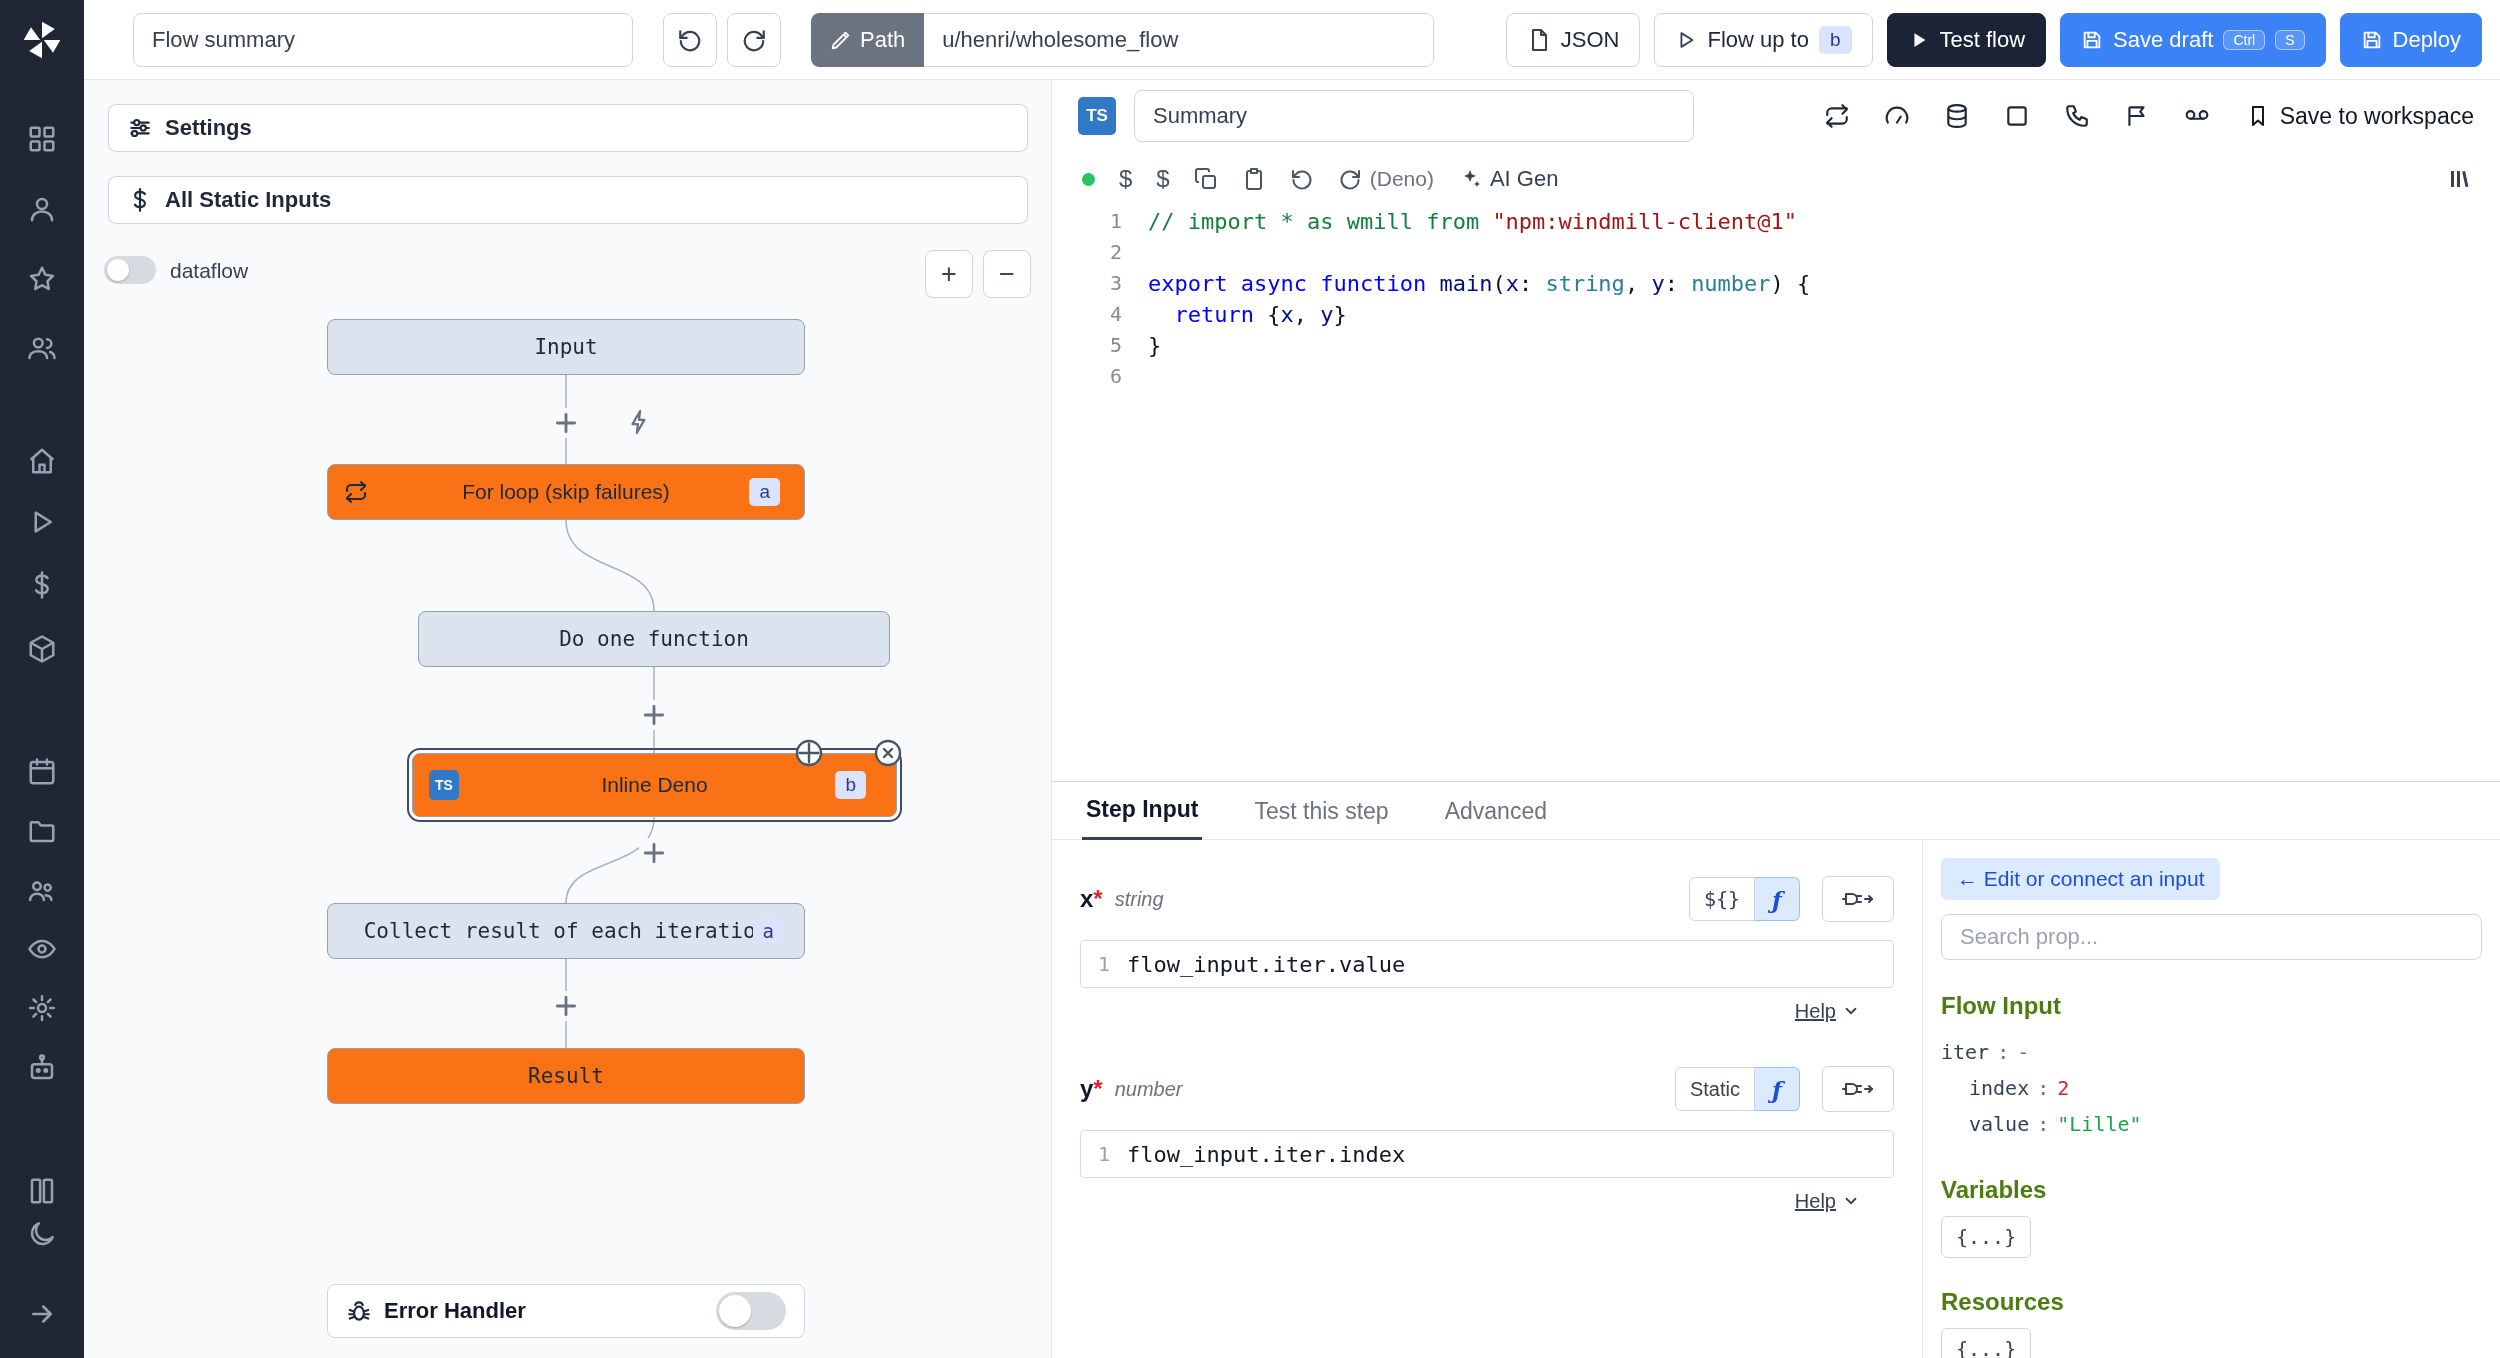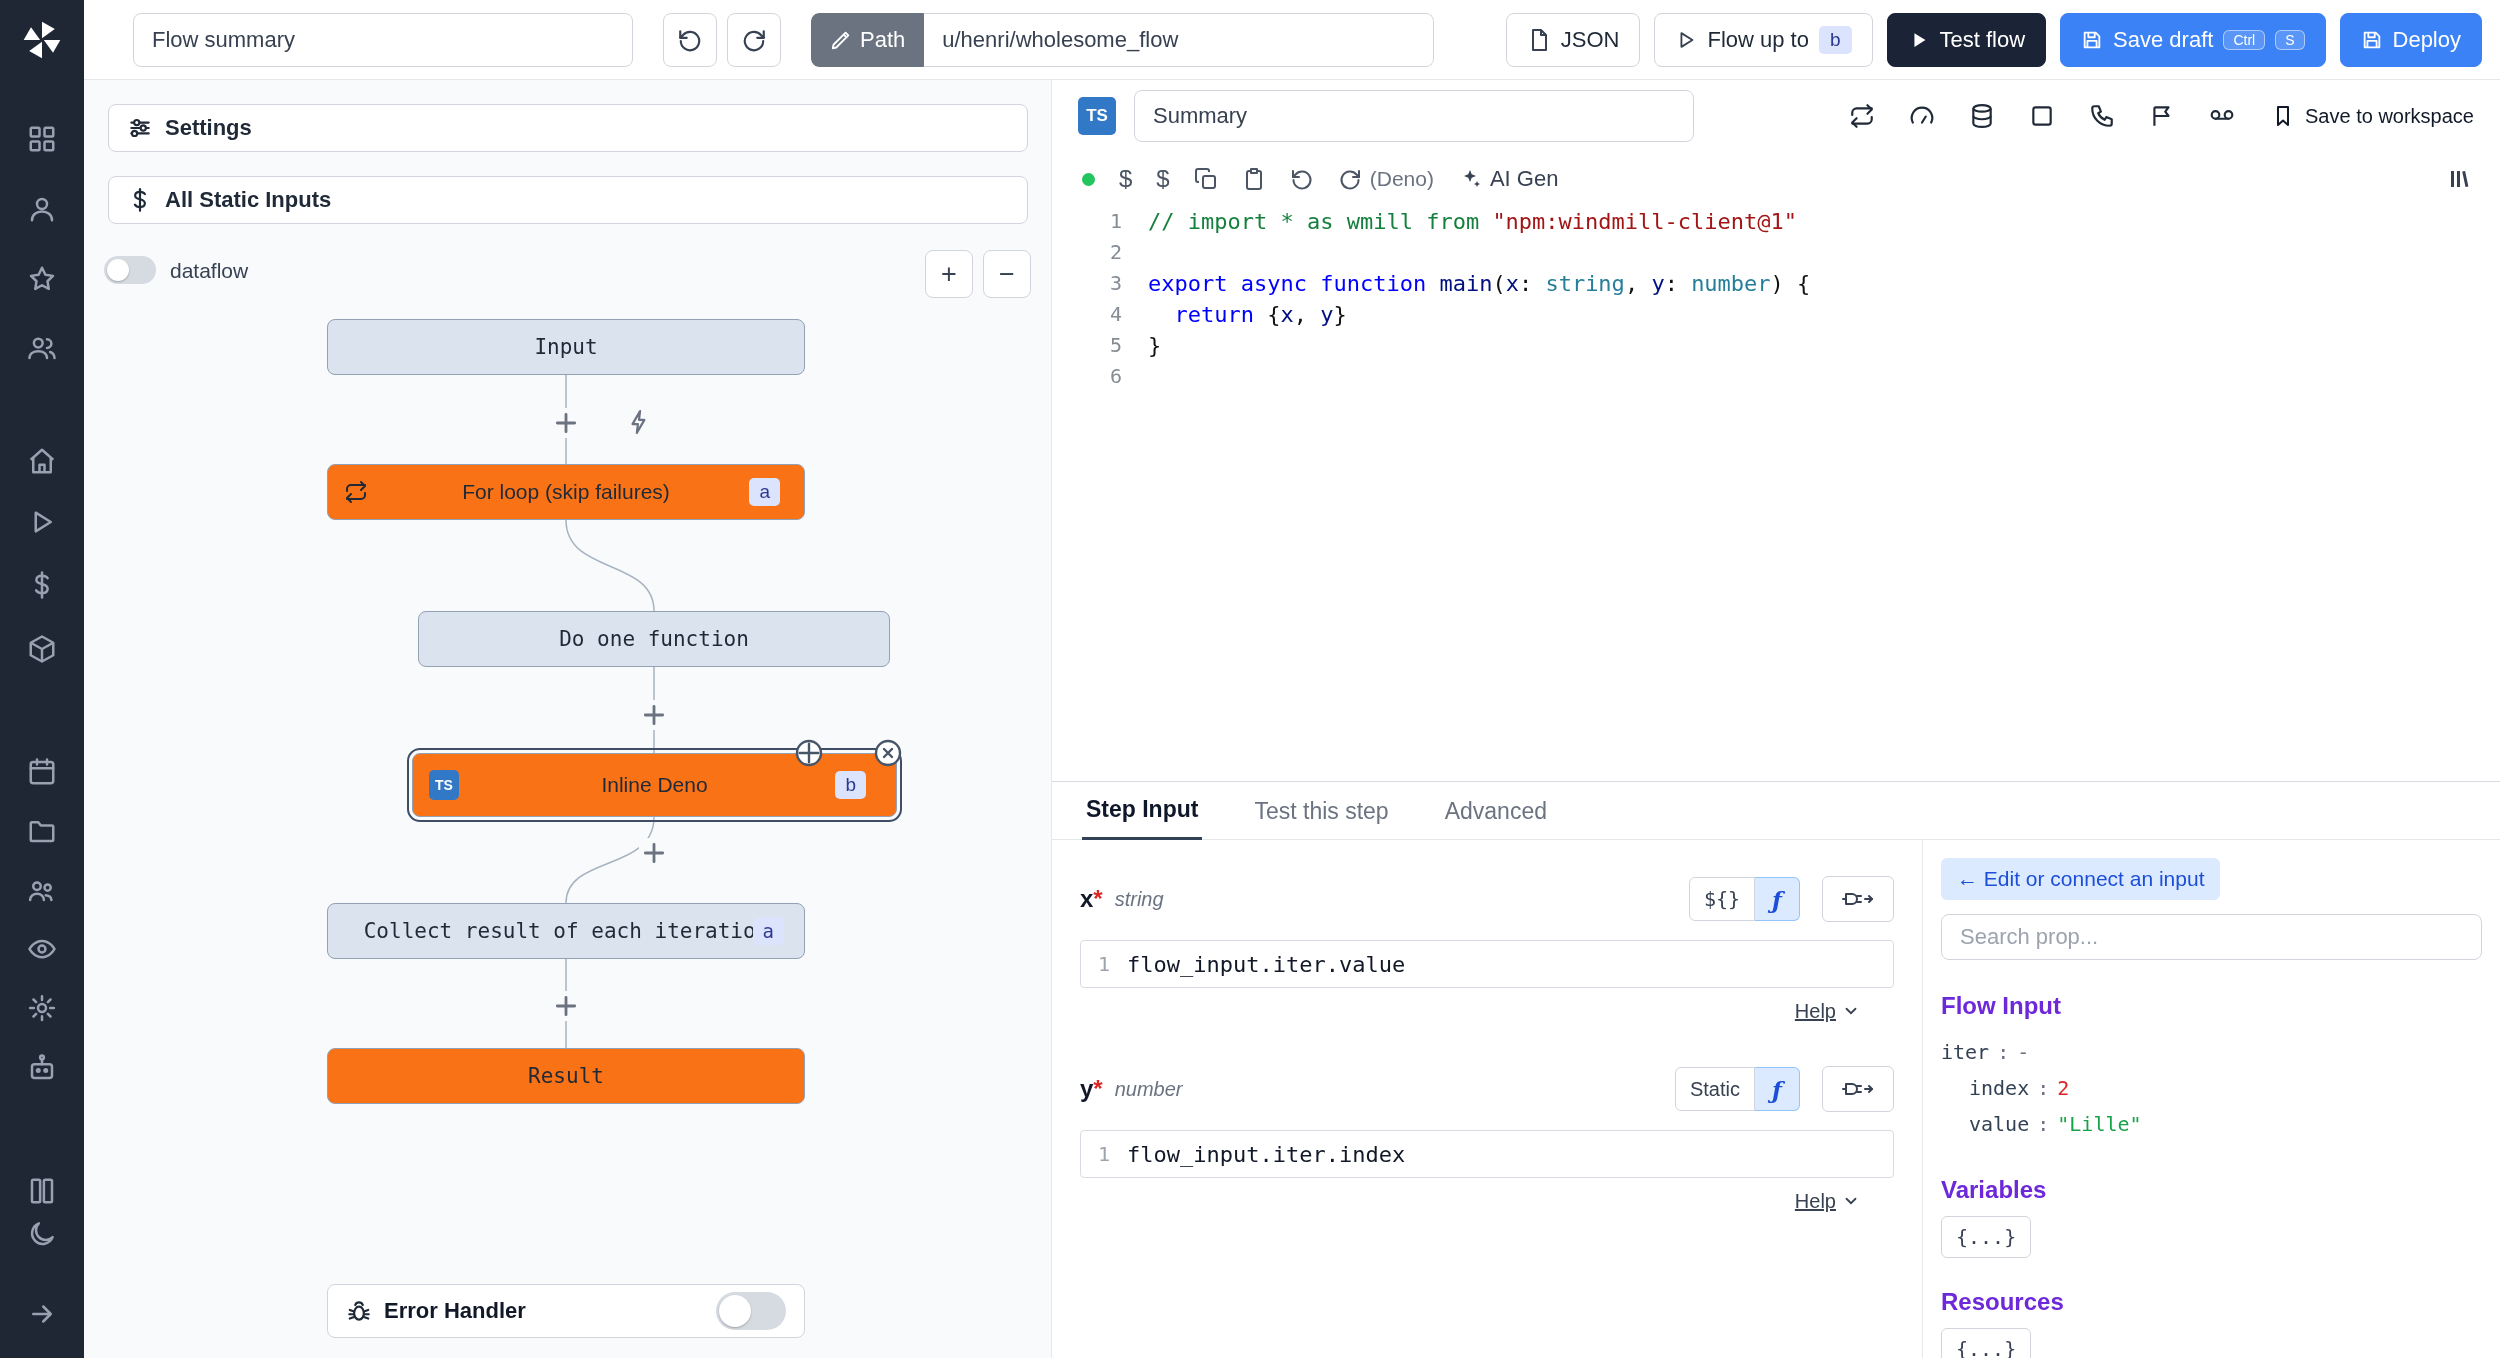--- a/index.html
+++ b/index.html
@@ -76,21 +76,21 @@
   .plug-btn{width:70px;height:44px;border:1px solid #d1d5db;border-radius:6px;background:#fff;display:flex;align-items:center;justify-content:center;color:#374151;margin-left:22px;cursor:pointer}
   .code-input{display:flex;align-items:center;height:46px;border:1px solid #d8dce2;border-radius:4px;background:#fff;margin-top:18px;font-size:22px}
   .ci-ln{width:46px;text-align:center;color:#9ca3af;font-size:20px;font-family:"DejaVu Sans Mono",monospace;flex:none}
   .ci-val{font-family:"DejaVu Sans Mono",monospace;color:#111827}
   .help-row{display:flex;justify-content:flex-end;align-items:center;gap:6px;margin-top:8px;padding-right:34px;height:30px}
   .help{font-size:20px;color:#374151;text-decoration:underline;cursor:pointer}
   #props{width:578px;border-left:1px solid #e5e7eb;padding:18px 18px;box-sizing:border-box}
   #connect-pill{display:inline-flex;align-items:center;background:#dbeafe;color:#1d4ed8;border-radius:6px;padding:9px 16px;font-size:21px;font-weight:500}
   #search-prop{width:100%;height:46px;margin-top:14px}
   #search-prop::placeholder{color:#9ca3af}
-  .props-h{font-size:24px;font-weight:700;color:#6d28d9}
+  .props-h{font-size:24px;font-weight:700;color:#4d7c0f}
   .tree{font-family:"DejaVu Sans Mono",monospace;font-size:20px;line-height:36px;color:#475569;margin-top:14px}
   .tree .k{color:#334155}
   .tree .sep{color:#6b7280;margin:0 8px}
   .v-dash{color:#6b7280}.v-num{color:#dc2626}.v-str{color:#16a34a}
   .indent{padding-left:28px}
   .brace-btn{display:inline-block;border:1px solid #d1d5db;border-radius:6px;padding:8px 14px;font-family:"DejaVu Sans Mono",monospace;font-size:20px;color:#374151;background:#fff;margin-top:12px;cursor:pointer}
 </style>
 </head>
 <body>
 
@@ -447,21 +447,21 @@
         <svg class="ic" width="26" height="26" viewBox="0 0 24 24" fill="none" stroke="currentColor" stroke-width="2" stroke-linecap="round">
           <circle cx="6" cy="11" r="3.5"></circle>
           <circle cx="18" cy="11" r="3.5"></circle>
           <path d="M6 14.5h12"></path>
         </svg>
       </div>
     <div class="flex" style="gap:10px;margin-left:10px;cursor:pointer">
       <svg class="ic" width="24" height="24" viewBox="0 0 24 24" fill="none" stroke="#111827" stroke-width="2" stroke-linejoin="round">
           <path d="M7 3h10v18l-5-4.5L7 21z"></path>
         </svg>
-      <span style="font-size:20px;font-weight:500;color:#111827">Save to workspace</span>
+      <span style="font-size:23px;font-weight:500;color:#111827">Save to workspace</span>
     </div>
   </div>
 
   <div id="ed-toolbar">
     <span class="dot"></span>
     <span class="tb-ic" style="font-size:24px">$</span>
     <span class="tb-ic" style="font-size:24px">$</span>
     <span class="tb-ic">
         <svg class="ic" width="24" height="24" viewBox="0 0 24 24" fill="none" stroke="currentColor" stroke-width="2">
           <rect x="9" y="9" width="12" height="12" rx="2"></rect>

